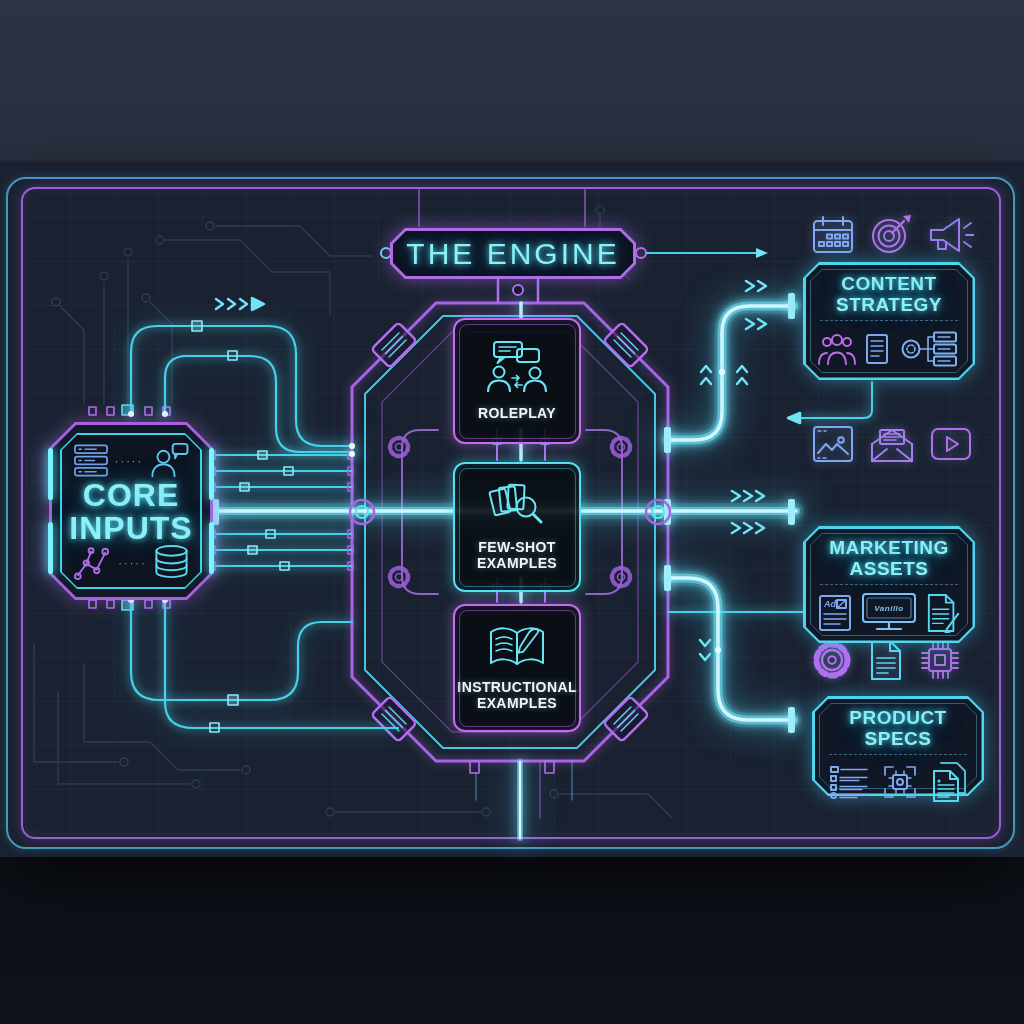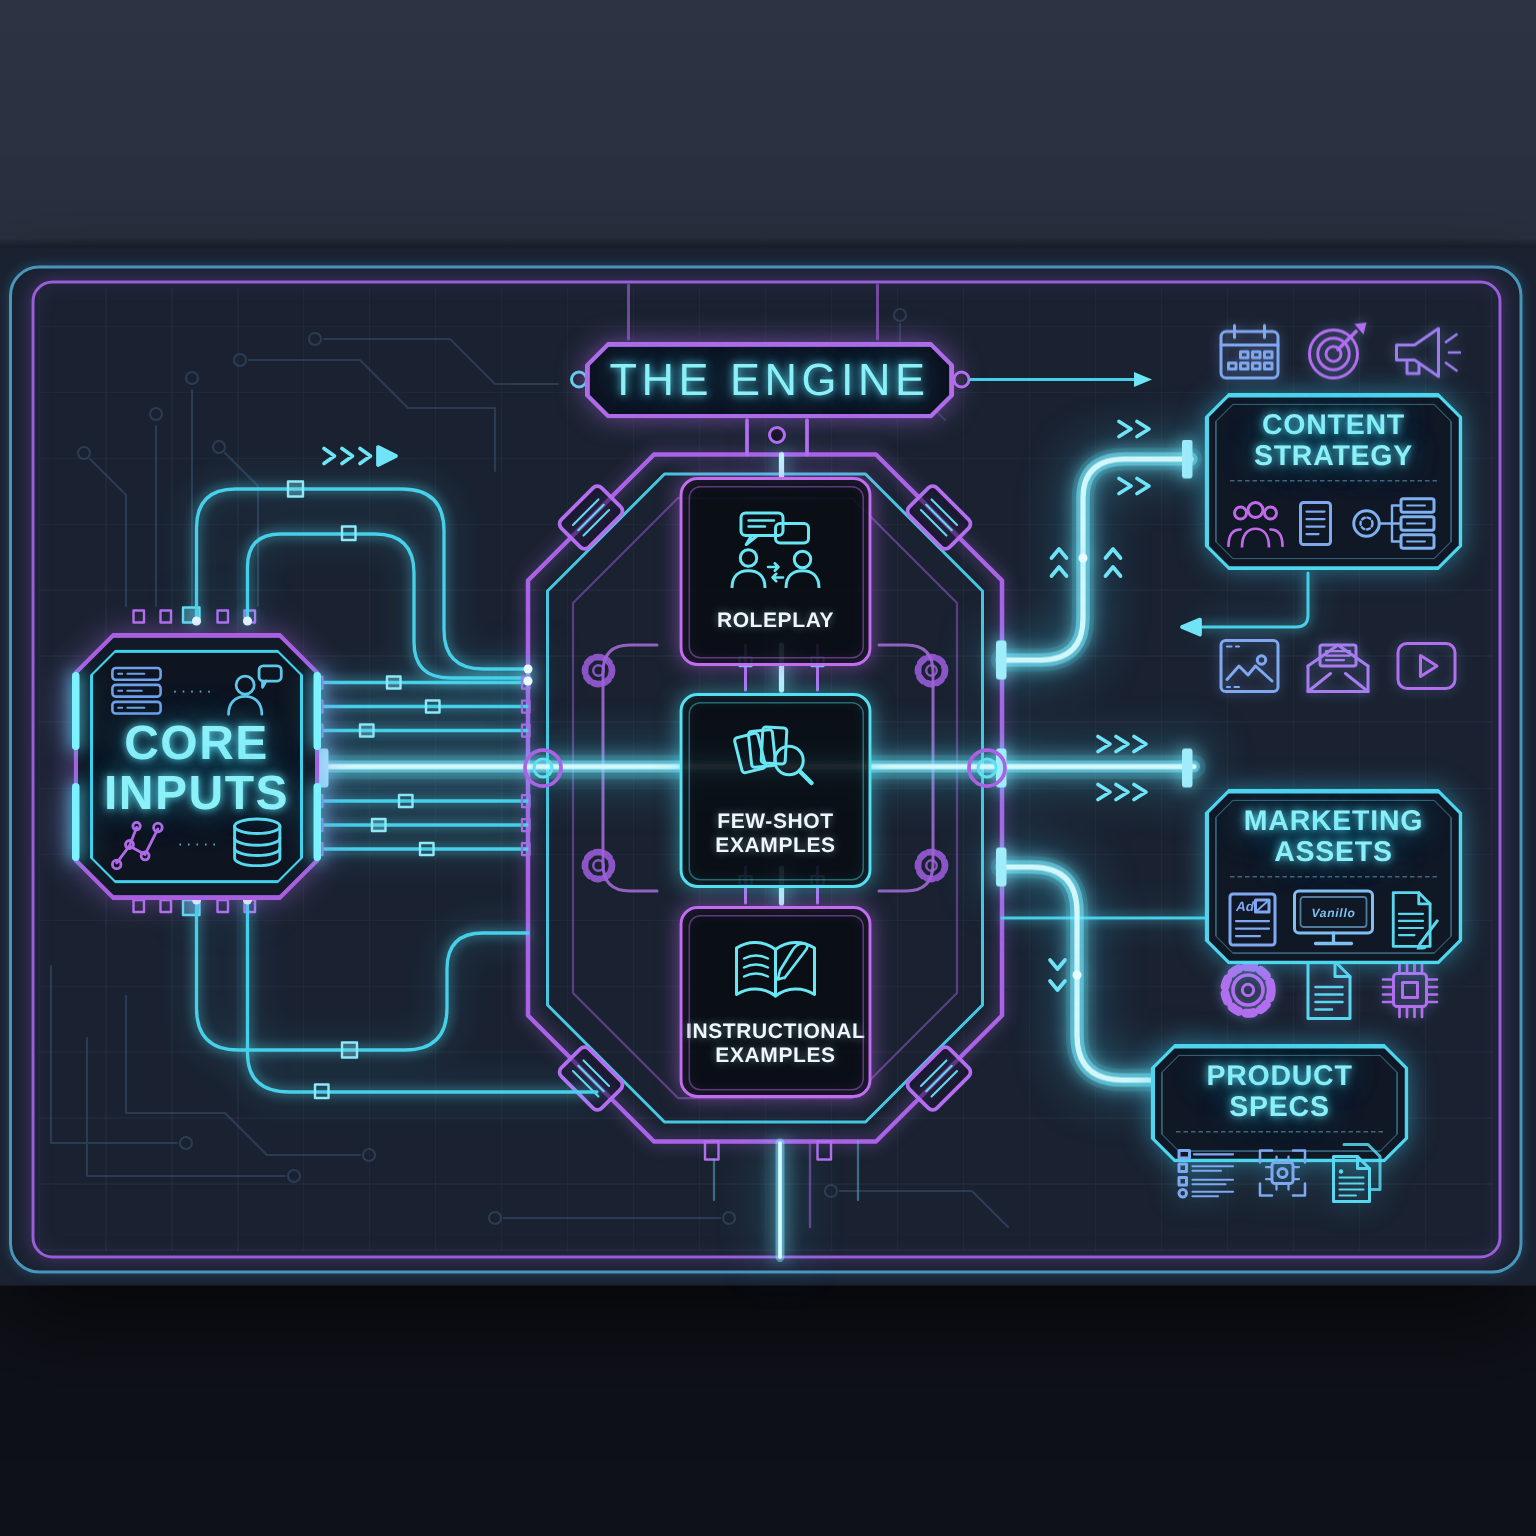--- a/index.html
+++ b/index.html
@@ -504,21 +504,21 @@
         <svg class="ic" style="color:#58d8ee" width="34" height="40" viewBox="0 0 36 42">
           <path d="M3 2 H21 L29 10 V40 H3 Z"></path>
             <path d="M21 2 V10 H29"></path>
           <path d="M7 17 H24 M7 22 H24 M7 27 H24 M7 32 H18" style="stroke-width:1.5"></path>
           <path d="M22 38 L34 22 M22 38 l-1.5 4.5 4.5 -1.5" style="stroke-width:2.2"></path>
         </svg>
       </div>
     </div>
   </div>
 
-  <div class="outbox" style="left:767px;top:696px;width:172px;height:79px;">
+  <div class="outbox" style="left:812px;top:696px;width:172px;height:100px;">
     <div class="b1"></div>
       <div class="b2"></div>
       <div class="b3"></div>
       <div class="b4"></div>
     <div class="ocontent">
       <div class="otitle neon-c">PRODUCT SPECS</div>
       <div class="odivider"></div>
       <div class="orow">
         <svg class="ic" style="color:#7fa8f0" width="44" height="36" viewBox="0 0 44 36">
           <rect x="4" y="3" width="7" height="5"></rect>

